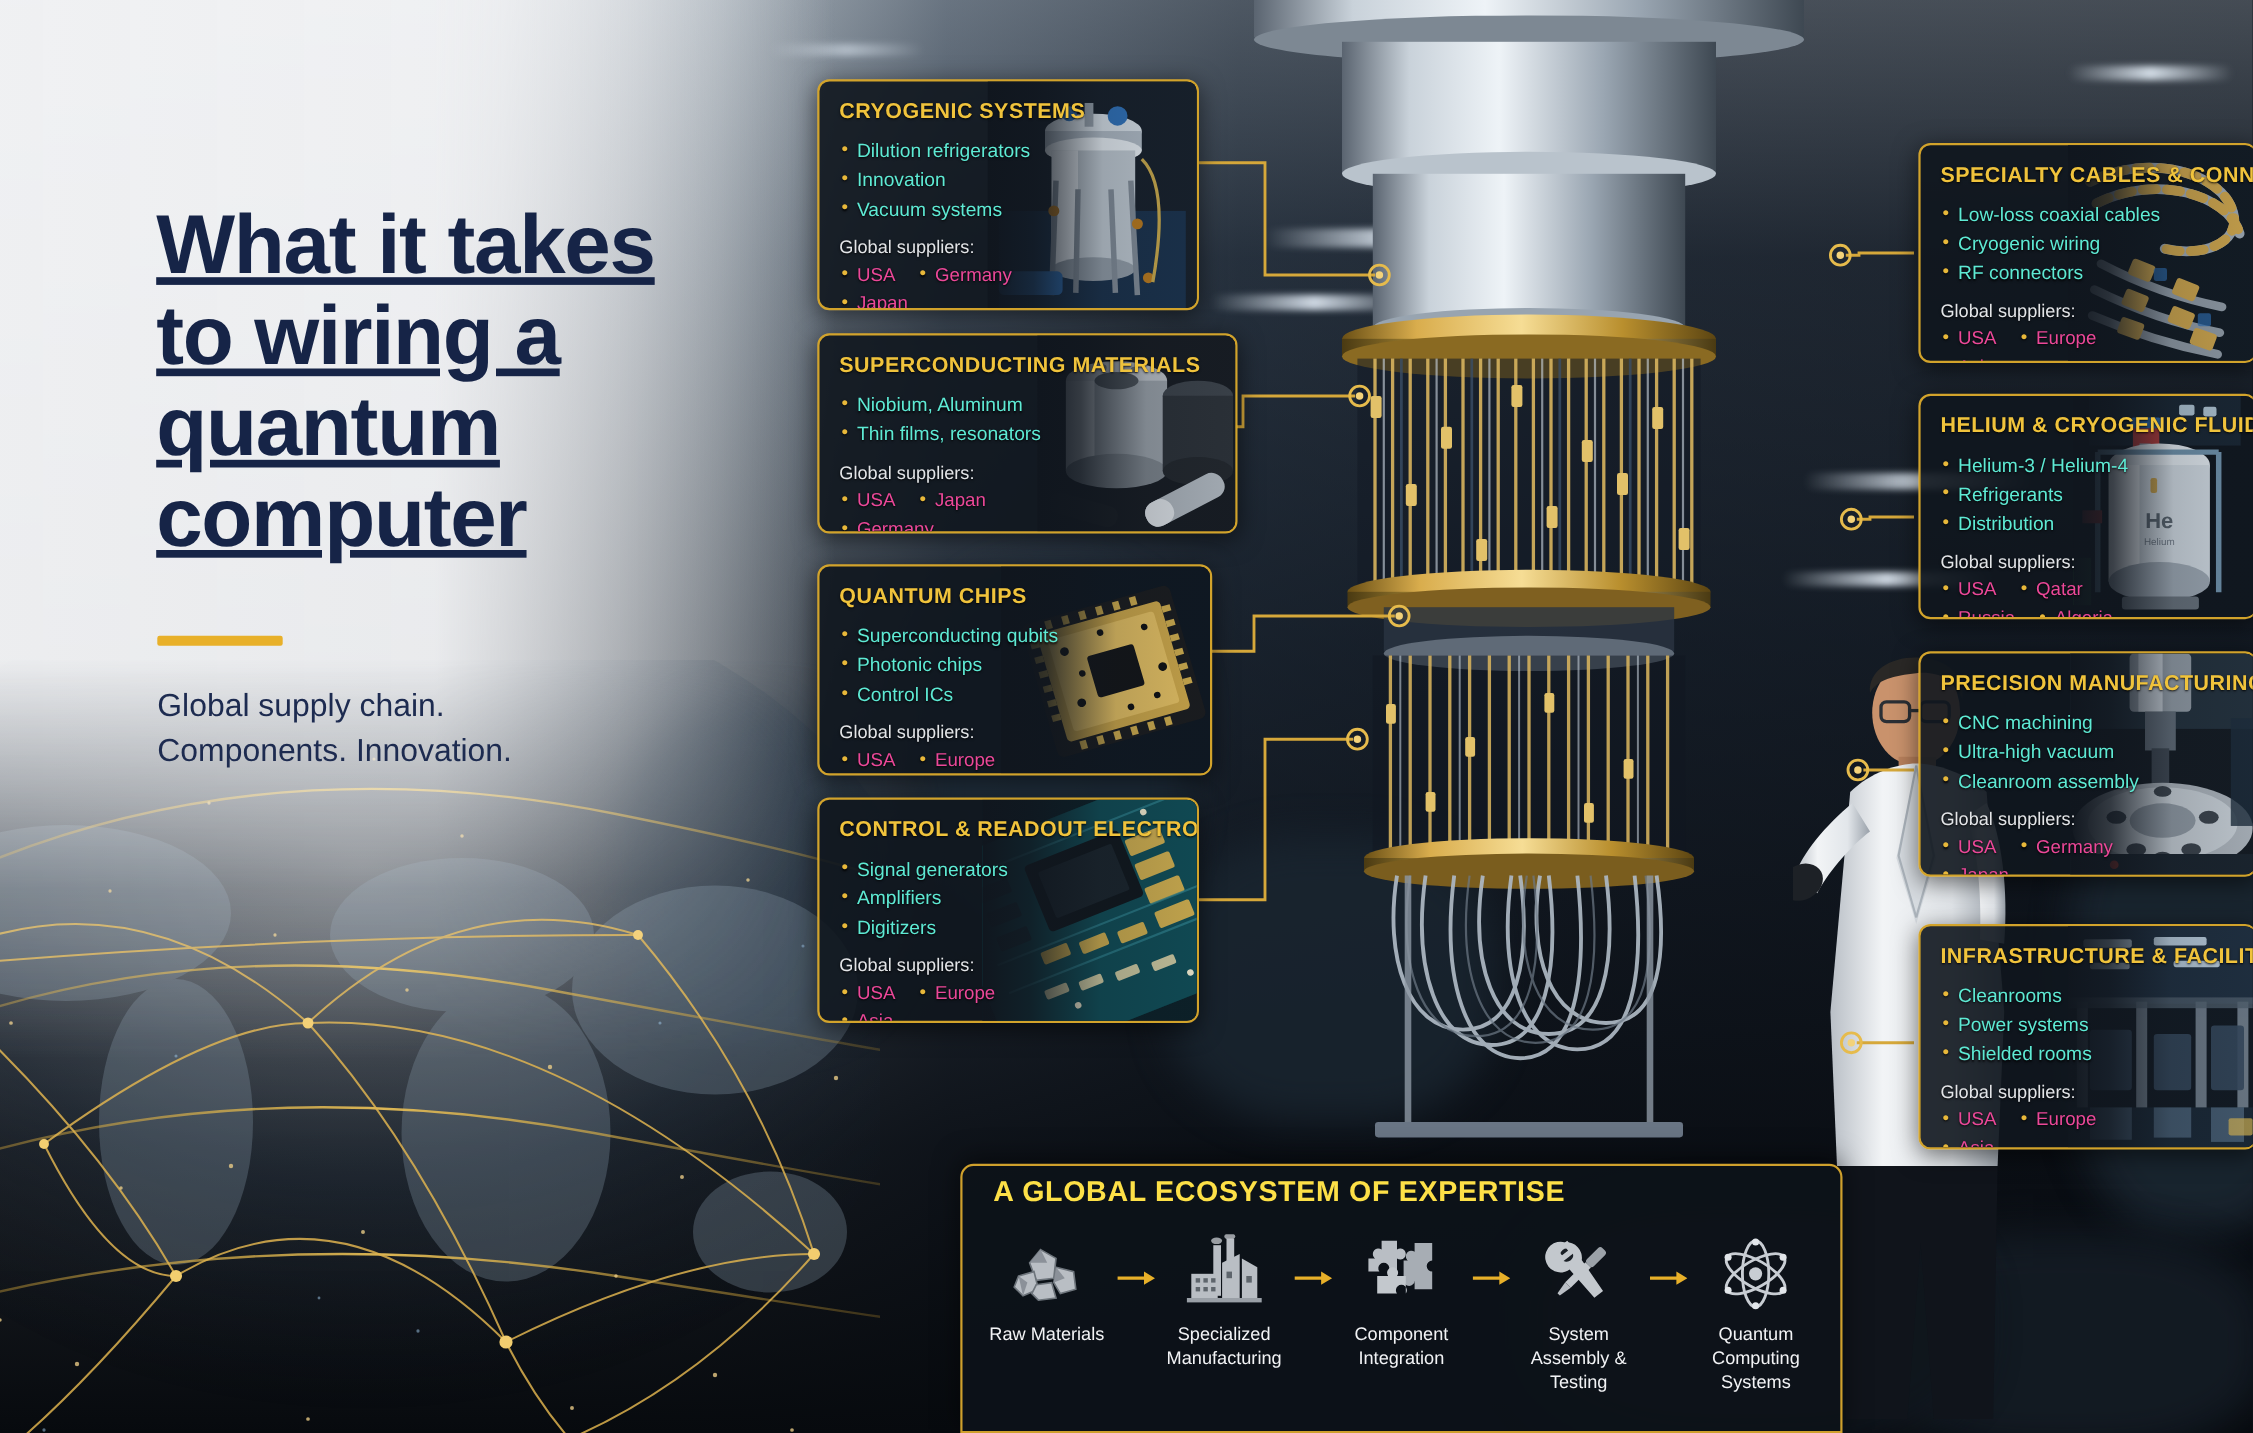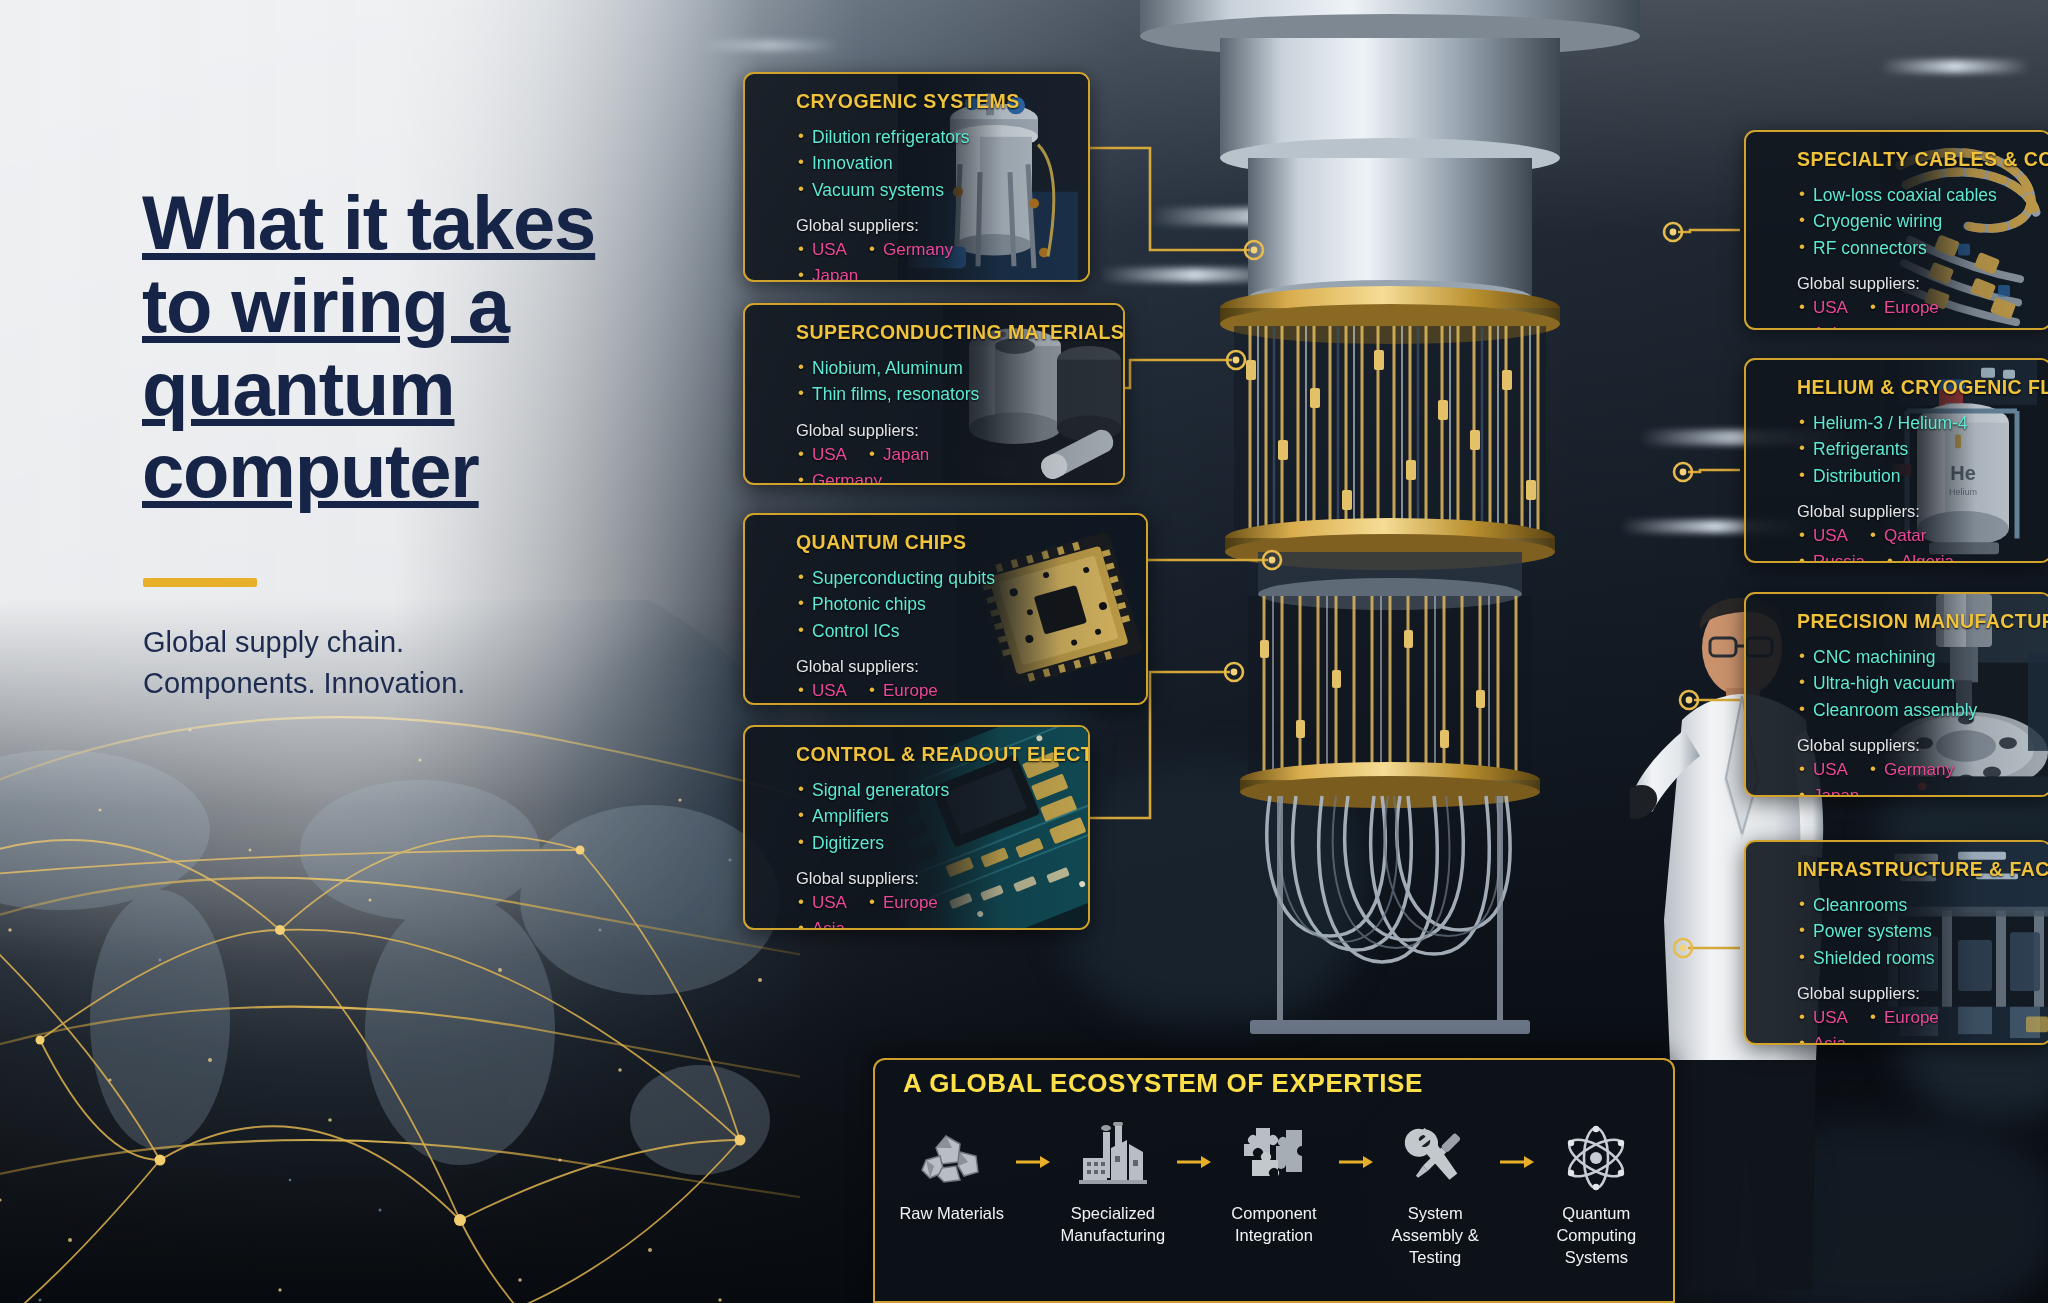--- a/index.html
+++ b/index.html
@@ -84,21 +84,20 @@
     border-radius:11px;
     background: rgba(16,22,30,.90);
     overflow:hidden;
     box-shadow: 0 5px 22px rgba(0,0,0,.55);
   }
   .card-inner { position:relative; width:100%; height:100%; display:flex; }
   .card-text {
     position:relative; z-index:3;
     padding:16px 10px 12px 18px;
     flex: 0 0 auto;
-    margin-left: 33px;
   }
   .card-title {
     color:#f0c33c; font-weight:700; font-size:19.5px;
     line-height:1.16; letter-spacing:.45px;
     text-transform:uppercase; margin-bottom:11px;
     text-shadow: 0 1px 2px rgba(0,0,0,.9);
   }
   .bullets { list-style:none; }
   .bullets li {
     color:#5eead4; font-size:17.5px; line-height:1.52;
@@ -630,21 +629,21 @@
         </ul>
         <div class="sup-label">Global suppliers:</div>
         <ul class="sup-rows">
           <li><span class="s">USA</span><span class="s second">Japan</span></li>
           <li><span class="s">Germany</span></li>
         </ul>
       </div>
     </div>
   </div>
 
-  <div class="card" style="left:743px;top:513px;width:405px;height:192px;">
+  <div class="card" style="left:743px;top:513px;width:359px;height:192px;">
     <div class="card-inner">
       <div class="card-photo" style="width:190px;">
         <svg viewBox="0 0 190 192" preserveAspectRatio="none">
           <rect width="190" height="192" fill="#0f1822"></rect>
           <g transform="rotate(-16 100 96)">
             <rect x="32" y="34" width="140" height="128" rx="6" fill="#1a1c1f"></rect>
             <rect x="44" y="46" width="116" height="104" rx="4" fill="#c9a54a"></rect>
             <rect x="52" y="54" width="100" height="88" rx="3" fill="#e0bd62"></rect>
             <rect x="82" y="78" width="44" height="40" rx="3" fill="#131518"></rect>
             <g fill="#0f1114">

